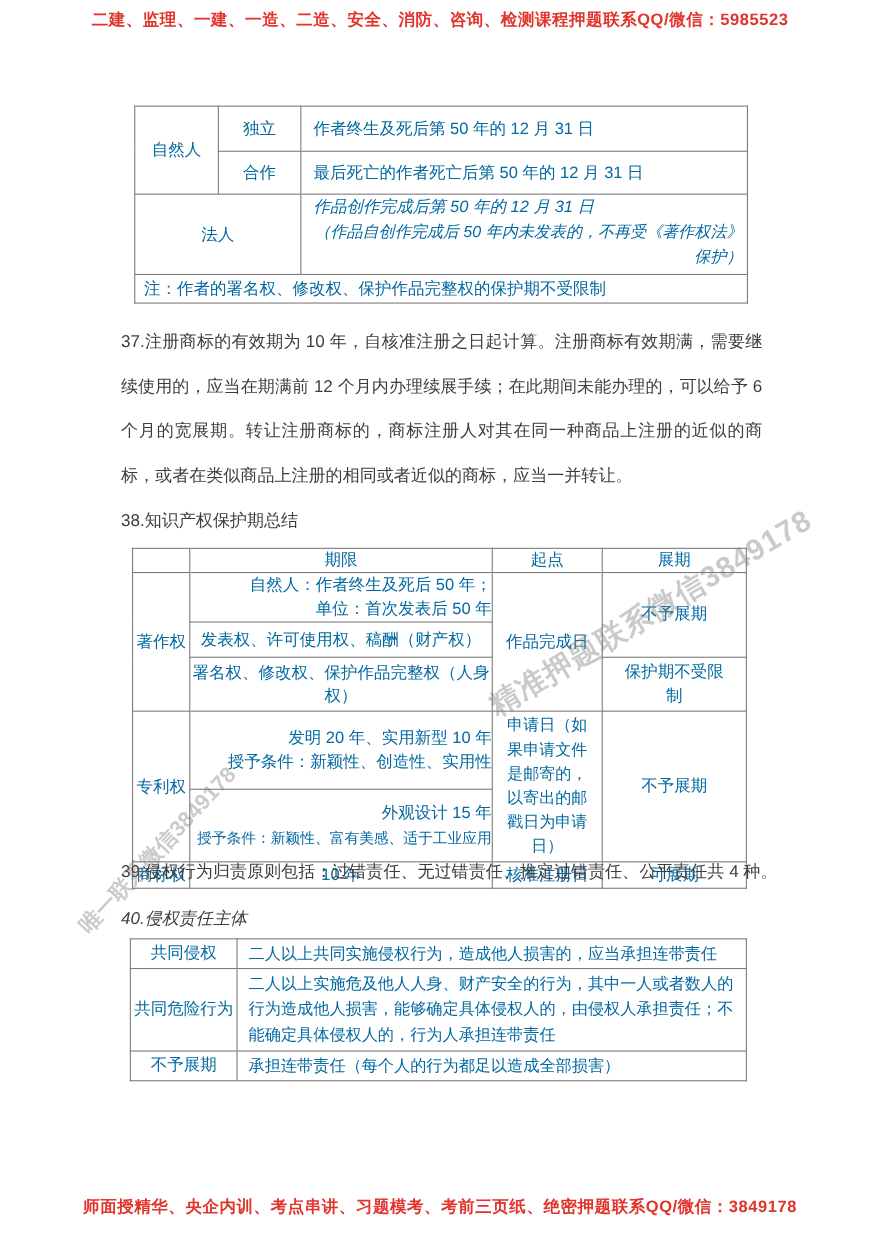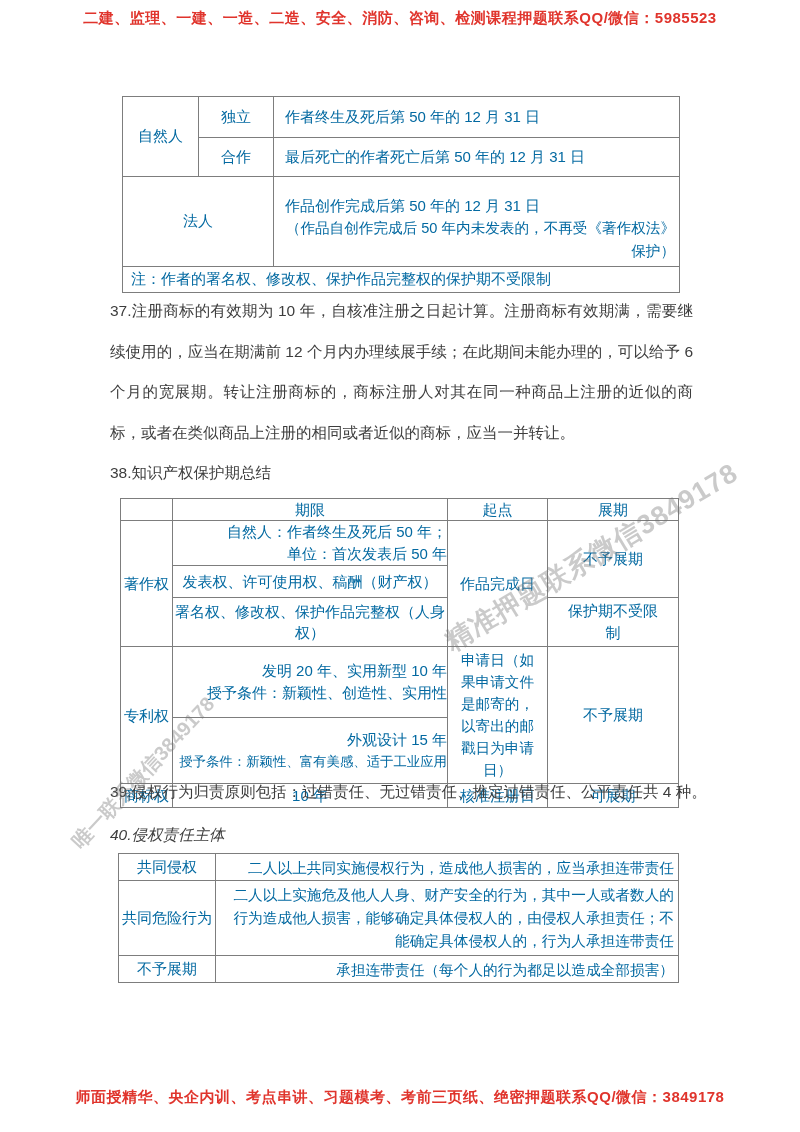--- a/index.html
+++ b/index.html
@@ -13,33 +13,33 @@
   }
   .banner-top { top:9px; }
   .banner-bottom { top:1088px; }
 
   table { border-collapse:collapse; table-layout:fixed; position:absolute; }
   td { border:1px solid #7d7d7d; font-size:15px; color:#0369a1; padding:0; overflow:hidden; }
   .c { text-align:center; vertical-align:middle; }
   .l { text-align:left; vertical-align:middle; padding:2px 4px 2px 11px; }
 
   .tbl1 { left:122px; top:96px; width:557px; }
-  .tbl1 .two { line-height:23px; padding-top:17px; padding-bottom:3px; vertical-align:middle; }
+  .tbl1 .two { line-height:23px; padding-top:0; padding-bottom:3px; vertical-align:middle;font-style:italic; }
   .tbl1 .wrapline { font-size:14.6px;text-align:right; }
 
   .tbl2 { left:120px; top:498px; width:558px; }
   .tbl2 td { line-height:21px; }
   .tbl2 .duo div { line-height:22px;text-align:right; }
   .tbl2 .fit { font-size:13.4px; white-space:nowrap; }
   .tbl2 .startcell { padding:2px 6px; font-size:14.6px; line-height:22px; }
   .tbl2 .extcell { padding:2px 14px; line-height:22px; }
 
   .tbl3 { left:118px; top:853px; width:560px; }
   .tbl3 .lab { padding:1px 3px; line-height:22px;margin-top:20px; }
-  .tbl3 .desc { text-align:right; vertical-align:top; padding:3px 4px 0 10px; line-height:23px; font-size:14.7px; }
+  .tbl3 .desc { text-align:left; vertical-align:top; padding:3px 4px 0 10px; line-height:23px; font-size:14.7px; }
 
   .para {
     position:absolute; left:110px; top:291px; width:583px;
     font-size:15.5px; line-height:40.5px; text-align:justify;
   }
   .heading { position:absolute; left:110px; font-size:15.5px; white-space:nowrap; }
   .h38 { top:463px; }
   .h39 { top:782px; width:600px; }
   .h40 { top:825px;font-style:italic; }
 

